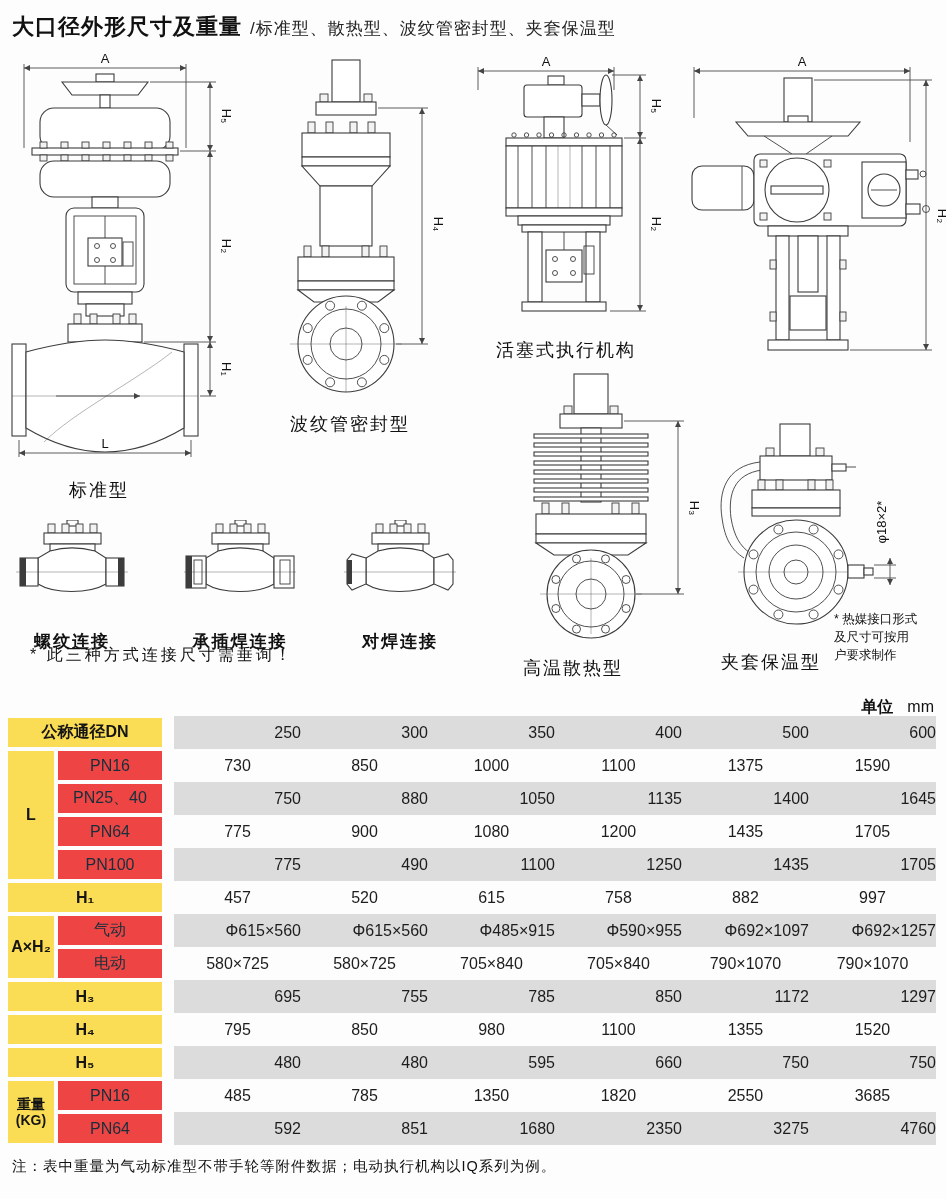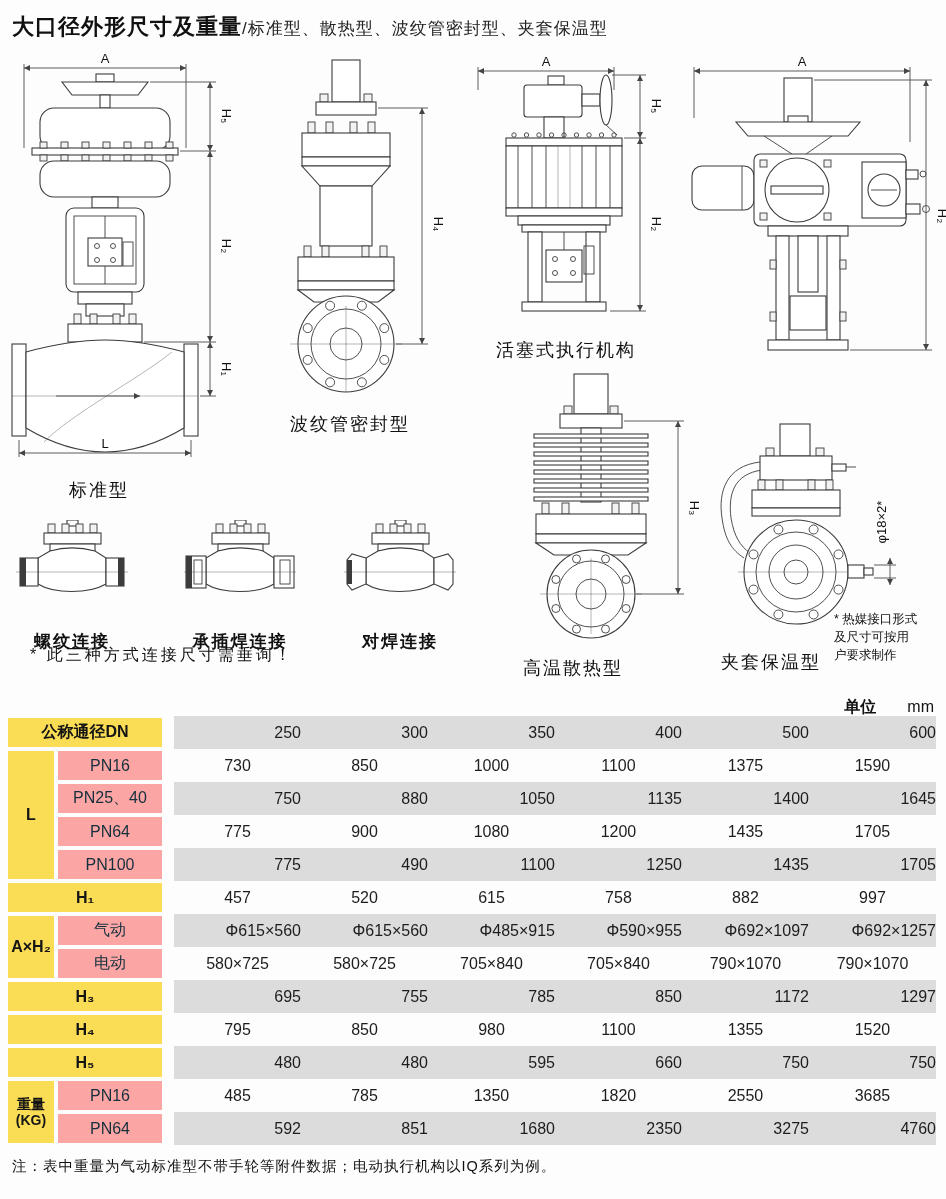--- a/index.html
+++ b/index.html
@@ -2,21 +2,21 @@
 <html><head>
 <meta charset="utf-8">
 <style>
   html,body { margin:0; padding:0; background:#e9e9e9; }
   .page {
     position:relative; width:946px; height:1199px; margin:0 auto;
     background:#fdfdfd; overflow:hidden;
     font-family:"Liberation Sans","DejaVu Sans",sans-serif; color:#1c1c1c;
   }
   
-  .titlebar { position:absolute; left:12px; top:12px; display:flex; align-items:baseline; gap:0; }
+  .titlebar { position:absolute; left:12px; top:12px; display:flex; align-items:baseline; gap:8px; }
   .title   { font-size:22px; font-weight:bold; letter-spacing:1px; color:#111; }
   .subtitle{ font-size:17px; font-weight:normal; color:#222; letter-spacing:1px; }
 
   
   .fig { position:absolute; margin:0; }
   .fig svg { display:block; }
   .cap { font-size:18px; color:#111; text-align:center; letter-spacing:2px; margin-top:16px; }
   .smallcap { font-size:17px; font-weight:bold; }
   .conn-note { position:absolute; left:30px; top:645px; font-size:16px; letter-spacing:3px; color:#111; }
   .jk-note { position:absolute; left:146px; top:188px; width:116px; font-size:12.5px; line-height:1.45; color:#111; }
@@ -26,29 +26,29 @@
   .o  { fill:#ffffff; stroke:#3c3c3c; stroke-width:1.1; }
   .t  { fill:none;    stroke:#3c3c3c; stroke-width:0.9; }
   .cl { fill:none;    stroke:#3c3c3c; stroke-width:0.7; opacity:.55; }
   .bz { fill:#f2f2f2; stroke:#3c3c3c; stroke-width:0.9; }
   .dk { fill:#3c3c3c; stroke:none; }
   .d  { fill:none; stroke:#4a4a4a; stroke-width:0.9; }
   text.dl { font-size:13px; fill:#111; }
 
   
   .unit { position:absolute; right:12px; top:697px; font-size:16px; color:#111; }
-  .unit .ul { font-weight:bold; margin-right:31px; }
+  .unit .ul { font-weight:bold; margin-right:14px; }
 
   
   table.dims { position:absolute; left:6px; top:716px; width:930px;
                border-collapse:separate; border-spacing:0; table-layout:fixed; }
   table.dims td { height:33px; padding:0; text-align:center; vertical-align:middle;
                   box-sizing:border-box; font-size:16px; }
   td.y { background:#fadd55; border:2px solid #fdfdfd; font-weight:bold; font-size:16px; color:#141414; }
-  td.b { background:#fca5a5; border:2px solid #fdfdfd; font-size:15px; color:#15303c; }
+  td.b { background:#ef4444; border:2px solid #fdfdfd; font-size:15px; color:#15303c; }
   td.sp{ background:#fdfdfd; }
   tr.rg td.c { background:#dcdcdc;text-align:right; }
   tr.rw td.c { background:#fdfdfd; }
   td.c { color:#1d1d1d; }
   .wl2 { font-size:14px; font-weight:bold; line-height:1.15; }
 
   .footnote { position:absolute; left:12px; top:1157px; font-size:14.5px; color:#111; letter-spacing:1px; }
 </style>
 </head>
 <body>

